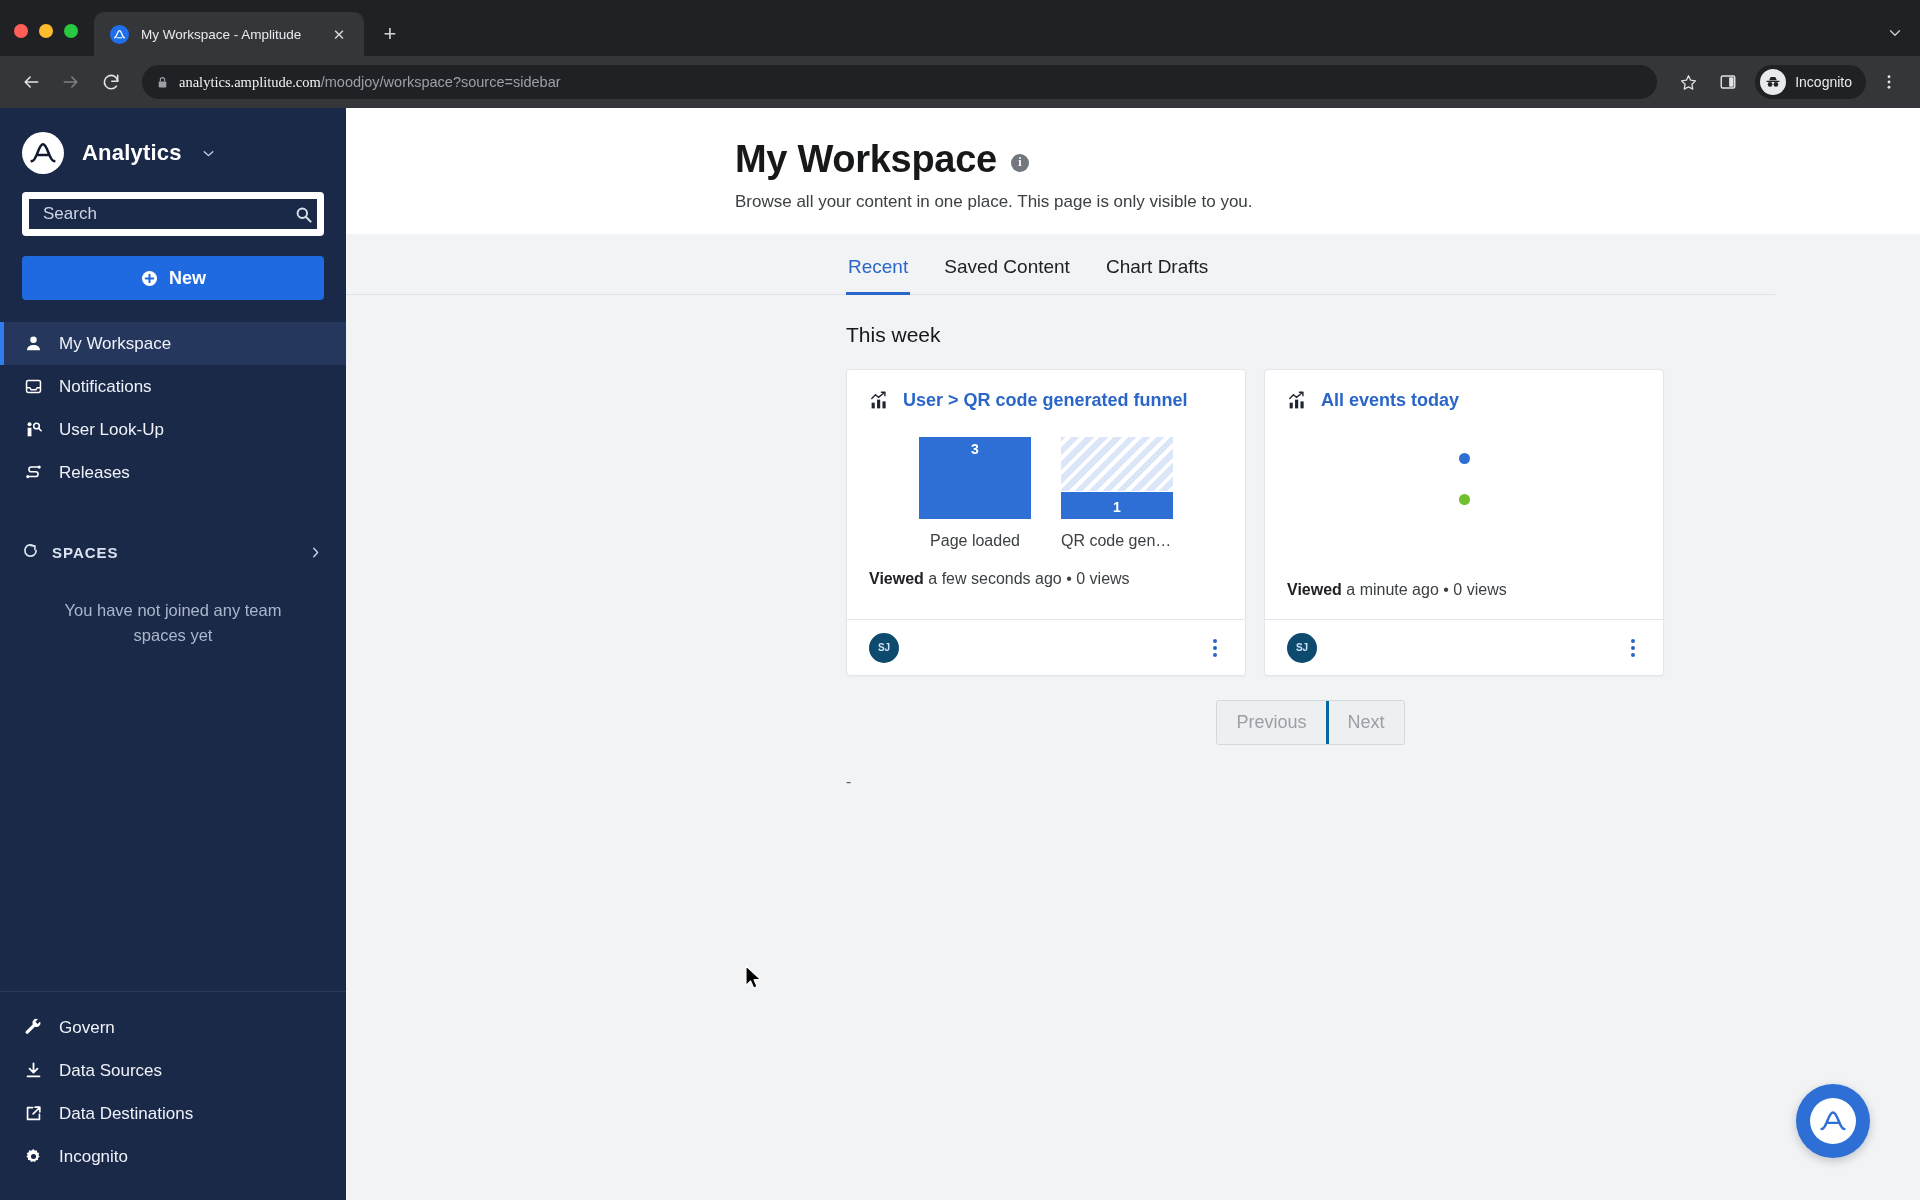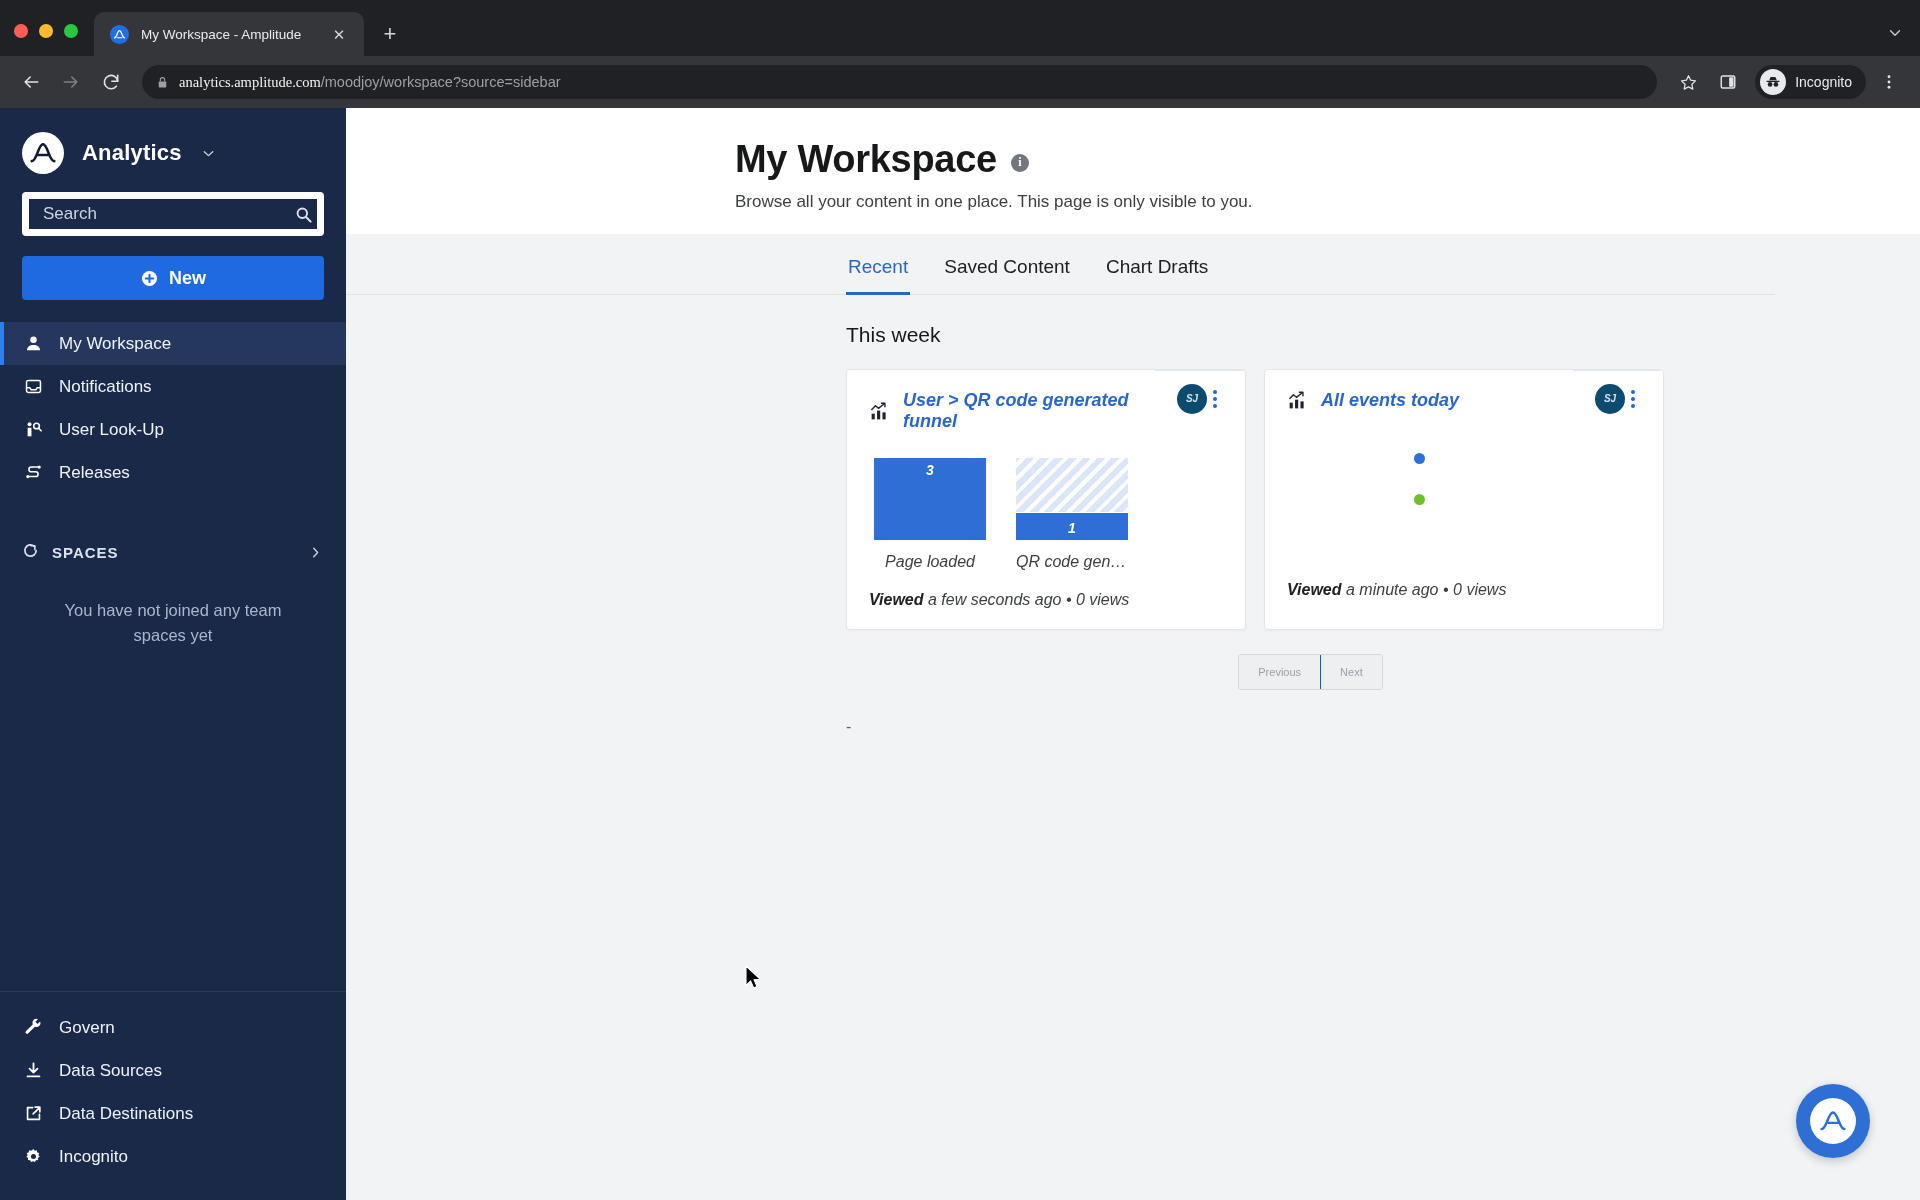--- a/index.html
+++ b/index.html
@@ -162,21 +162,21 @@
     padding: 22px 2px 14px 2px; font-size: 19px; color: #202124;
     border-bottom: 3px solid transparent; margin-bottom: -1px;
   }
   .tab-item.active { color: #2a66c8; border-bottom-color: #2a66c8; font-weight: 400; }
 
   .section-label { padding: 28px 0 0 500px; font-size: 21px; color: #17181a; }
 
   .cards { display: flex; gap: 18px; padding: 22px 0 0 500px; }
   .card {
     width: 400px; background: #fff; border: 1px solid #e3e6ea; border-radius: 4px;
-    display: flex; flex-direction: row; box-shadow: 0 1px 2px rgba(16,24,40,.04); font-style: italic;
+    display: flex; flex-direction: column; box-shadow: 0 1px 2px rgba(16,24,40,.04);
   }
   .card-body { padding: 20px 22px 0 22px; flex: 1 1 auto; }
   .card-title-row { display: flex; align-items: center; gap: 13px; }
   .chart-icon { flex: 0 0 auto; display: flex; }
   .card-title { color: #2a66c8; font-size: 18px; font-weight: 700; }
 
   .funnel { display: flex; gap: 30px; justify-content: center; padding: 26px 0 0 0; }
   .funnel-col { width: 112px; }
   .bar-stack { height: 82px; display: flex; flex-direction: column; justify-content: flex-end; }
   .bar-solid {
@@ -208,23 +208,23 @@
     width: 30px; height: 30px; border-radius: 50%; background: #0c4a6e;
     color: #cfe0f2; font-size: 10px; font-weight: 700;
     display: flex; align-items: center; justify-content: center;
   }
   .kebab { display: flex; flex-direction: column; gap: 3px; padding: 6px; }
   .kebab i { width: 4px; height: 4px; border-radius: 50%; background: #2a66c8; display: block; }
 
   .pager { display: flex; justify-content: center; padding: 24px 145px 0 500px; }
   .pager-group { display: flex; border: 1px solid #d4d8dd; border-radius: 3px; overflow: hidden; }
   .pager-btn {
-    padding: 11px 19px; font-size: 11px; color: #9aa0a6; background: #edeff1;
-  }
-  .pager-btn + .pager-btn { border-left: 1px solid #0369a1; }
+    padding: 11px 19px; font-size: 18px; color: #9aa0a6; background: #edeff1;
+  }
+  .pager-btn + .pager-btn { border-left: 3px solid #0369a1; }
 
   .stray-dash { padding: 28px 0 0 500px; color: #5f6368; font-size: 16px; }
 
   
   .fab {
     position: absolute; right: 50px; bottom: 42px; width: 74px; height: 74px;
     border-radius: 50%; background: #2d6fd4; display: flex; align-items: center;
     justify-content: center; box-shadow: 0 3px 10px rgba(16,24,40,.22);
   }
   .fab-inner {

